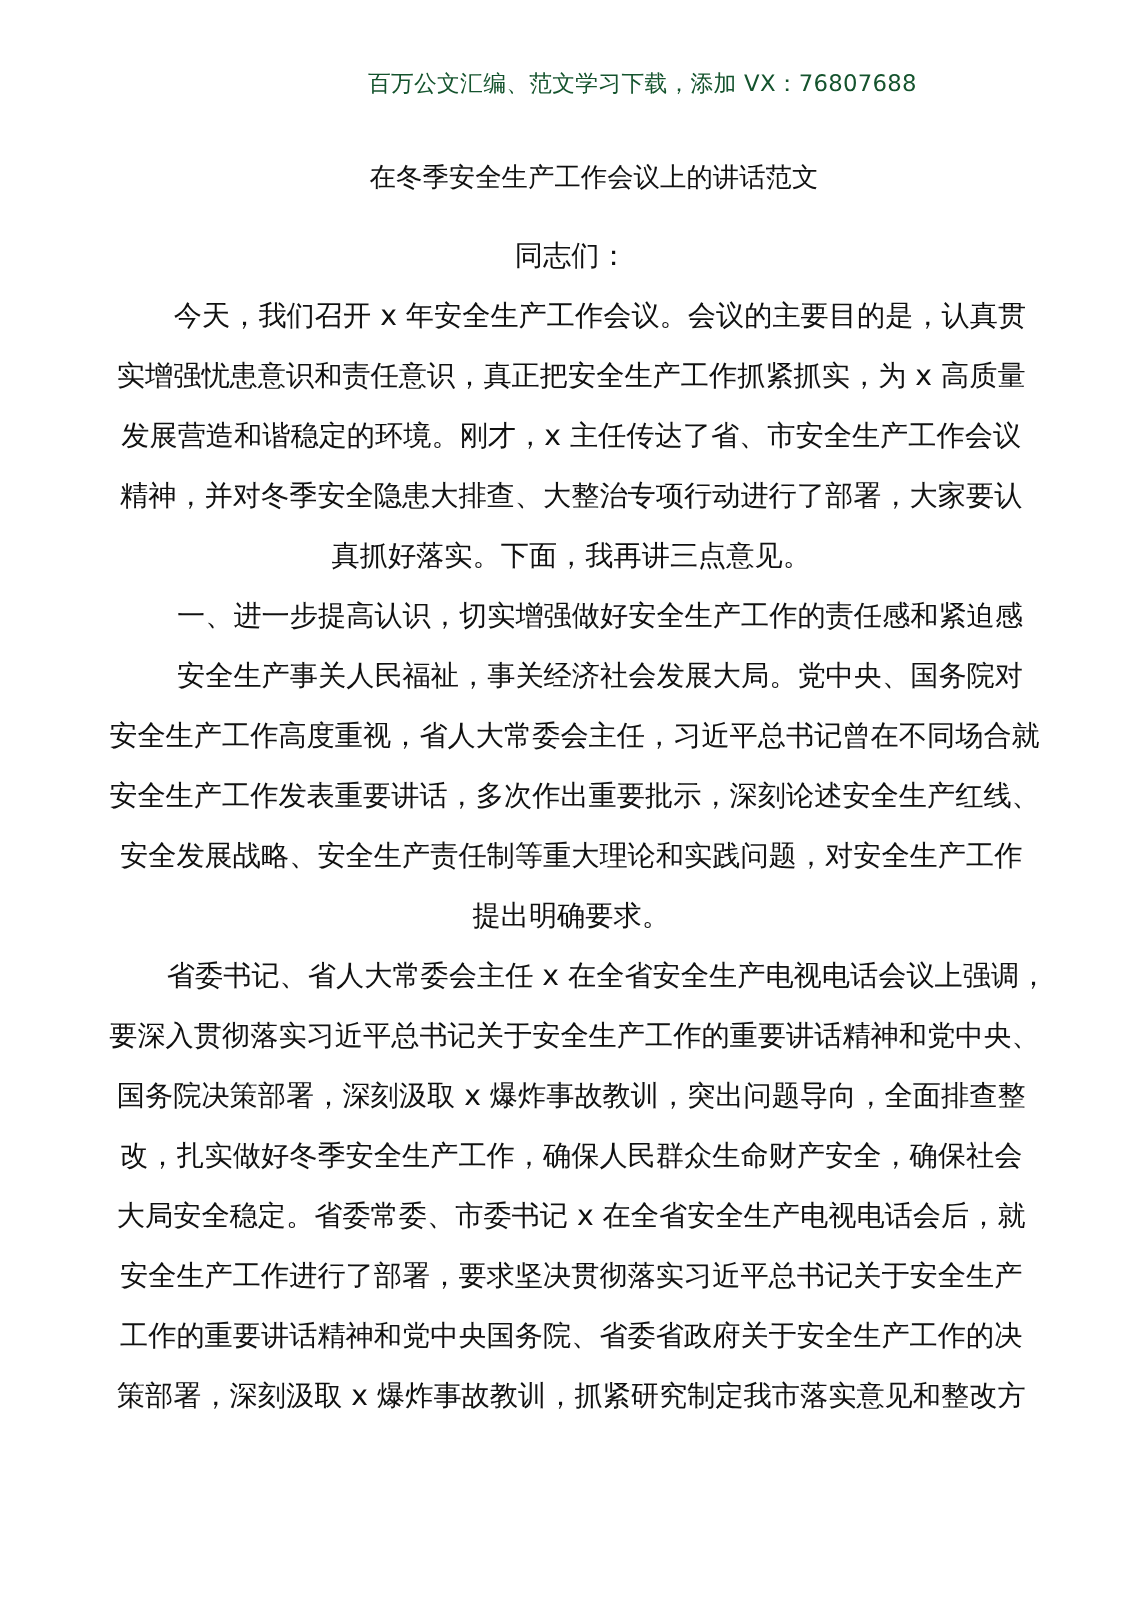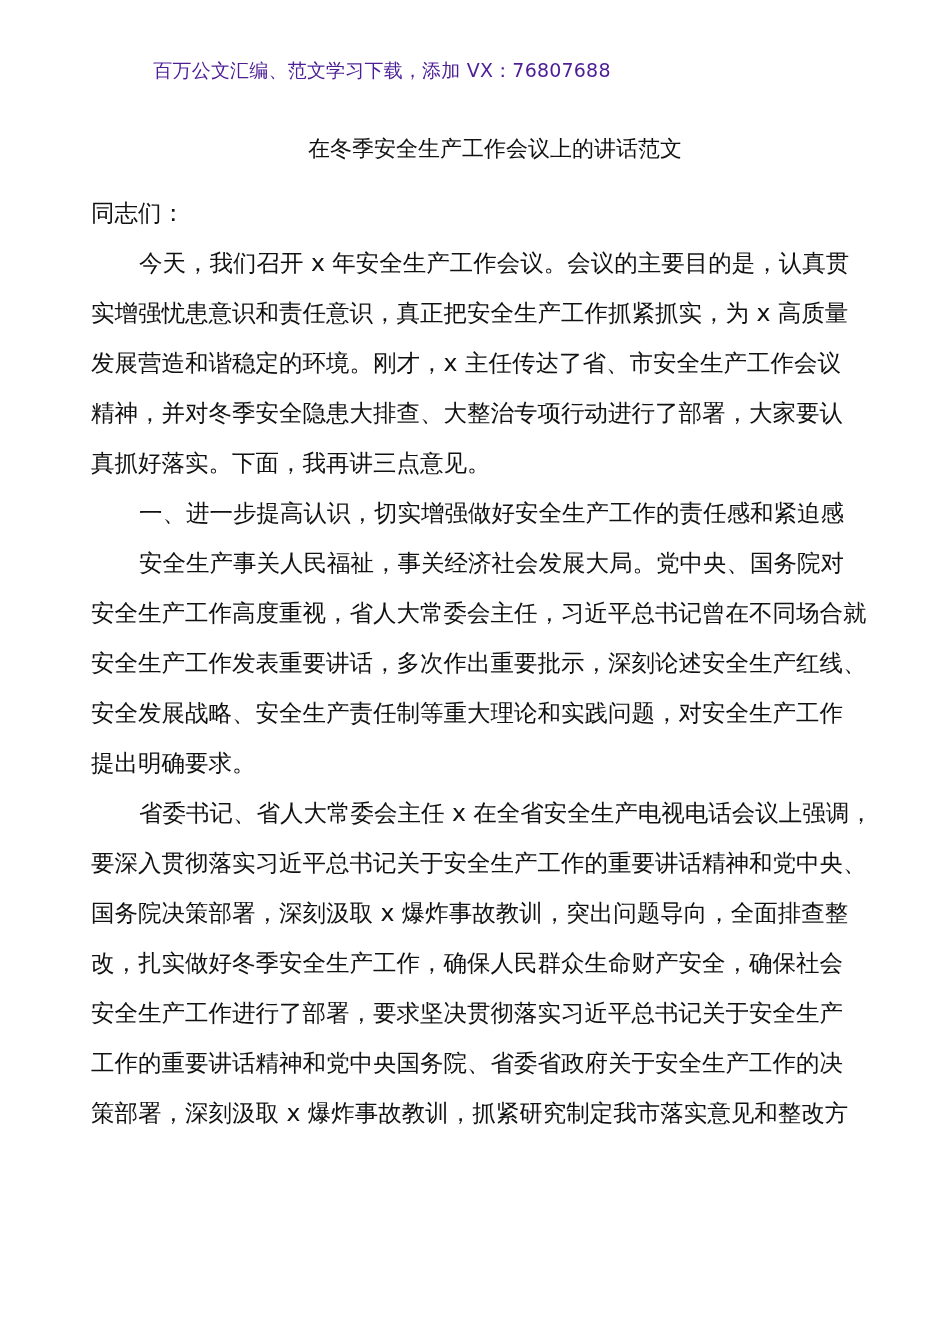--- a/index.html
+++ b/index.html
@@ -1,22 +1,22 @@
 <!DOCTYPE html>
 <html><head>
 <meta charset="utf-8">
 <style>
   html, body { margin: 0; padding: 0; background: #ffffff; }
   body { width: 950px; height: 1344px; position: relative; overflow: hidden;
          font-family: "DejaVu Sans", "Liberation Sans", sans-serif; color: #111; }
-  .header { position: absolute; top: 56px; left: 0; width: 764px; text-align: center;
-            font-size: 19px; line-height: 28px; color: #4c1d95; letter-spacing: 0.2px; }
+  .header { position: absolute; top: 56px; left: 0; width: 764px; text-align: right;
+            font-size: 19px; line-height: 28px; color: #14532d; letter-spacing: 0.2px; }
   .title { position: absolute; top: 134px; left: 0; width: 950px; text-align: center;
            font-size: 22px; line-height: 30px; color: #111; padding-left: 20px; }
-  .body-text { position: absolute; top: 188px; left: 91px; width: 770px; }
+  .body-text { position: absolute; top: 188px; left: 91px; width: 770px; text-align: center; }
   .line { height: 50px; line-height: 50px; font-size: 23.5px; white-space: nowrap; overflow: visible; }
   .indent { padding-left: 48px; }
 </style>
 </head>
 <body>
 
 <div class="header">百万公文汇编、范文学习下载，添加 VX：76807688</div>
 
 <div class="title">在冬季安全生产工作会议上的讲话范文</div>
 
@@ -30,16 +30,17 @@
   <div class="line indent">一、进一步提高认识，切实增强做好安全生产工作的责任感和紧迫感</div>
   <div class="line indent">安全生产事关人民福祉，事关经济社会发展大局。党中央、国务院对</div>
   <div class="line">安全生产工作高度重视，省人大常委会主任，习近平总书记曾在不同场合就</div>
   <div class="line">安全生产工作发表重要讲话，多次作出重要批示，深刻论述安全生产红线、</div>
   <div class="line">安全发展战略、安全生产责任制等重大理论和实践问题，对安全生产工作</div>
   <div class="line">提出明确要求。</div>
   <div class="line indent">省委书记、省人大常委会主任 x 在全省安全生产电视电话会议上强调，</div>
   <div class="line">要深入贯彻落实习近平总书记关于安全生产工作的重要讲话精神和党中央、</div>
   <div class="line">国务院决策部署，深刻汲取 x 爆炸事故教训，突出问题导向，全面排查整</div>
   <div class="line">改，扎实做好冬季安全生产工作，确保人民群众生命财产安全，确保社会</div>
+  <div class="line">大局安全稳定。省委常委、市委书记 x 在全省安全生产电视电话会后，就</div>
   <div class="line">安全生产工作进行了部署，要求坚决贯彻落实习近平总书记关于安全生产</div>
   <div class="line">工作的重要讲话精神和党中央国务院、省委省政府关于安全生产工作的决</div>
   <div class="line">策部署，深刻汲取 x 爆炸事故教训，抓紧研究制定我市落实意见和整改方</div>
 </div>
 
 </body></html>

